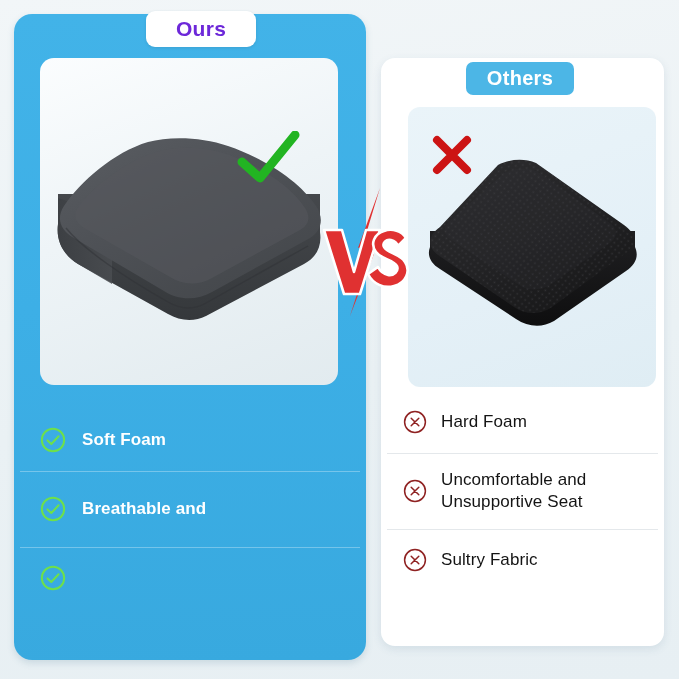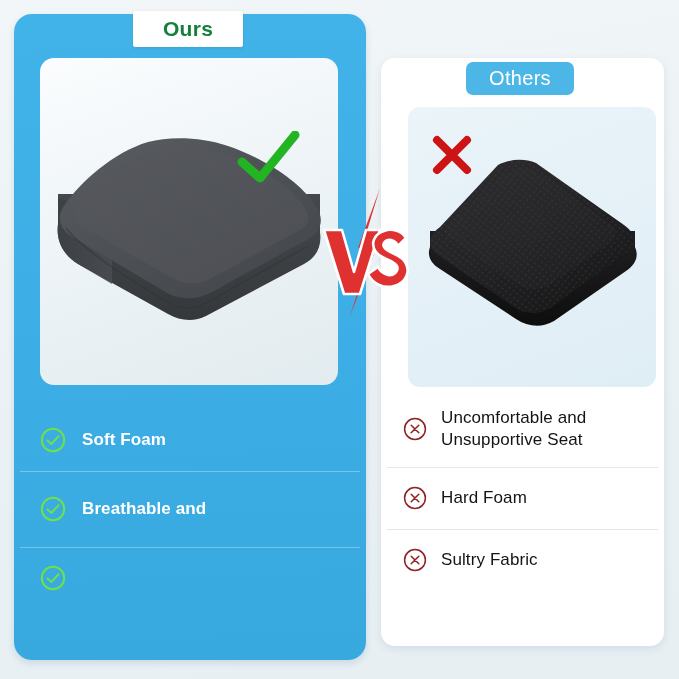--- a/index.html
+++ b/index.html
@@ -57,49 +57,49 @@
     position: absolute;
     left: 197px;
     top: 73px;
     width: 64px;
     height: 56px;
   }
 
   
   #ours-tab {
     position: absolute;
-    left: 133px;
+    left: 146px;
     top: 11px;
     width: 110px;
     height: 36px;
     background: #ffffff;
-    border-radius: 2px;
+    border-radius: 9px;
     display: flex;
     align-items: center;
     justify-content: center;
-    color: #15803d;
+    color: #6d28d9;
     font-size: 21px;
     font-weight: bold;
     letter-spacing: 0.3px;
     box-shadow: 0 1px 3px rgba(40,90,120,0.18);
   }
   #others-tab {
     position: absolute;
     left: 466px;
     top: 62px;
     width: 108px;
     height: 33px;
     background: #4cb6e6;
     border-radius: 7px;
     display: flex;
     align-items: center;
     justify-content: center;
     color: #ffffff;
     font-size: 20px;
-    font-weight: normal;
+    font-weight: bold;
     letter-spacing: 0.3px;
   }
 
   
   #others-panel {
     position: absolute;
     left: 381px;
     top: 58px;
     width: 283px;
     height: 588px;
@@ -321,38 +321,38 @@
                  C116 148 104 148 95 142 L26 96 C18 90 19 82 28 76 Z" fill="#3a3a3e" opacity="0.16"></path>
       </svg>
 
       <svg class="cross-mark" viewBox="0 0 44 44">
         <path d="M7 7 L37 37 M37 7 L7 37" fill="none" stroke="#cc1414" stroke-width="8" stroke-linecap="round"></path>
       </svg>
     </div>
 
     <div class="feat-list" id="others-list">
 
+      <div class="feat-row h1">
+        <svg class="feat-icon" viewBox="0 0 24 24">
+          <circle cx="12" cy="12" r="10.4" fill="none" stroke="#8f2222" stroke-width="1.5"></circle>
+          <path d="M8.2 8.2 L15.8 15.8 M15.8 8.2 L8.2 15.8" fill="none" stroke="#8f2222" stroke-width="1.5" stroke-linecap="round"></path>
+        </svg>
+        <div class="feat-text">
+          <div>Hard Foam</div>
+        </div>
+      </div>
+
       <div class="feat-row h2">
         <svg class="feat-icon" viewBox="0 0 24 24">
           <circle cx="12" cy="12" r="10.4" fill="none" stroke="#8f2222" stroke-width="1.5"></circle>
           <path d="M8.2 8.2 L15.8 15.8 M15.8 8.2 L8.2 15.8" fill="none" stroke="#8f2222" stroke-width="1.5" stroke-linecap="round"></path>
         </svg>
         <div class="feat-text">
           <div>Uncomfortable and</div>
           <div>Unsupportive Seat</div>
-        </div>
-      </div>
-
-      <div class="feat-row h1">
-        <svg class="feat-icon" viewBox="0 0 24 24">
-          <circle cx="12" cy="12" r="10.4" fill="none" stroke="#8f2222" stroke-width="1.5"></circle>
-          <path d="M8.2 8.2 L15.8 15.8 M15.8 8.2 L8.2 15.8" fill="none" stroke="#8f2222" stroke-width="1.5" stroke-linecap="round"></path>
-        </svg>
-        <div class="feat-text">
-          <div>Hard Foam</div>
         </div>
       </div>
 
 
       <div class="feat-row h1">
         <svg class="feat-icon" viewBox="0 0 24 24">
           <circle cx="12" cy="12" r="10.4" fill="none" stroke="#8f2222" stroke-width="1.5"></circle>
           <path d="M8.2 8.2 L15.8 15.8 M15.8 8.2 L8.2 15.8" fill="none" stroke="#8f2222" stroke-width="1.5" stroke-linecap="round"></path>
         </svg>
         <div class="feat-text">

